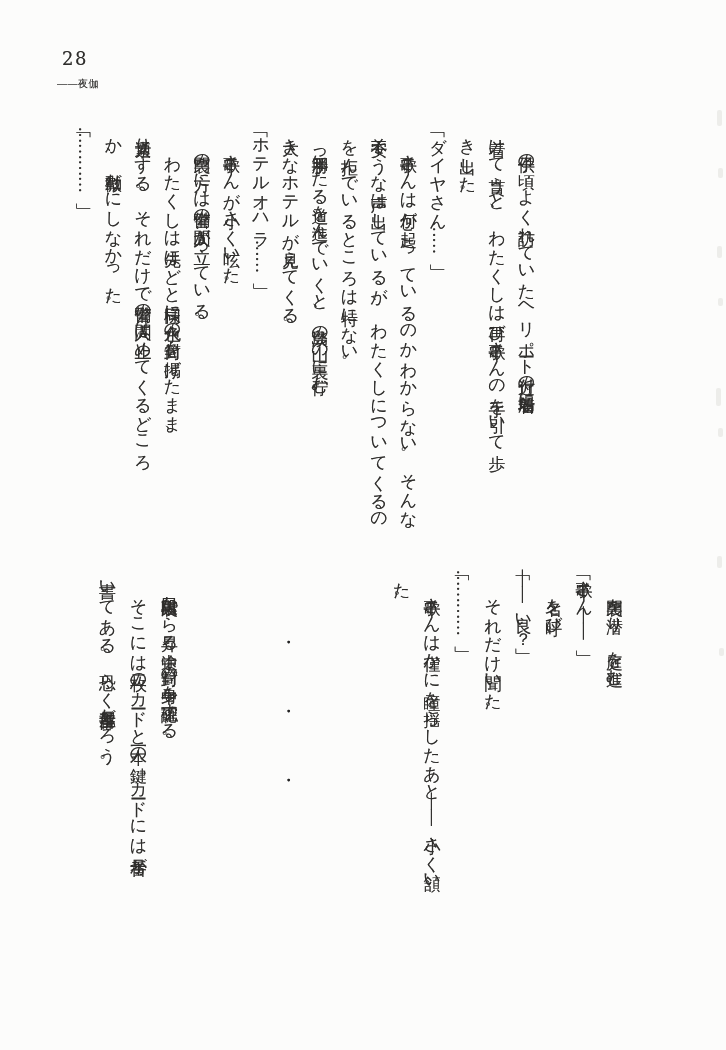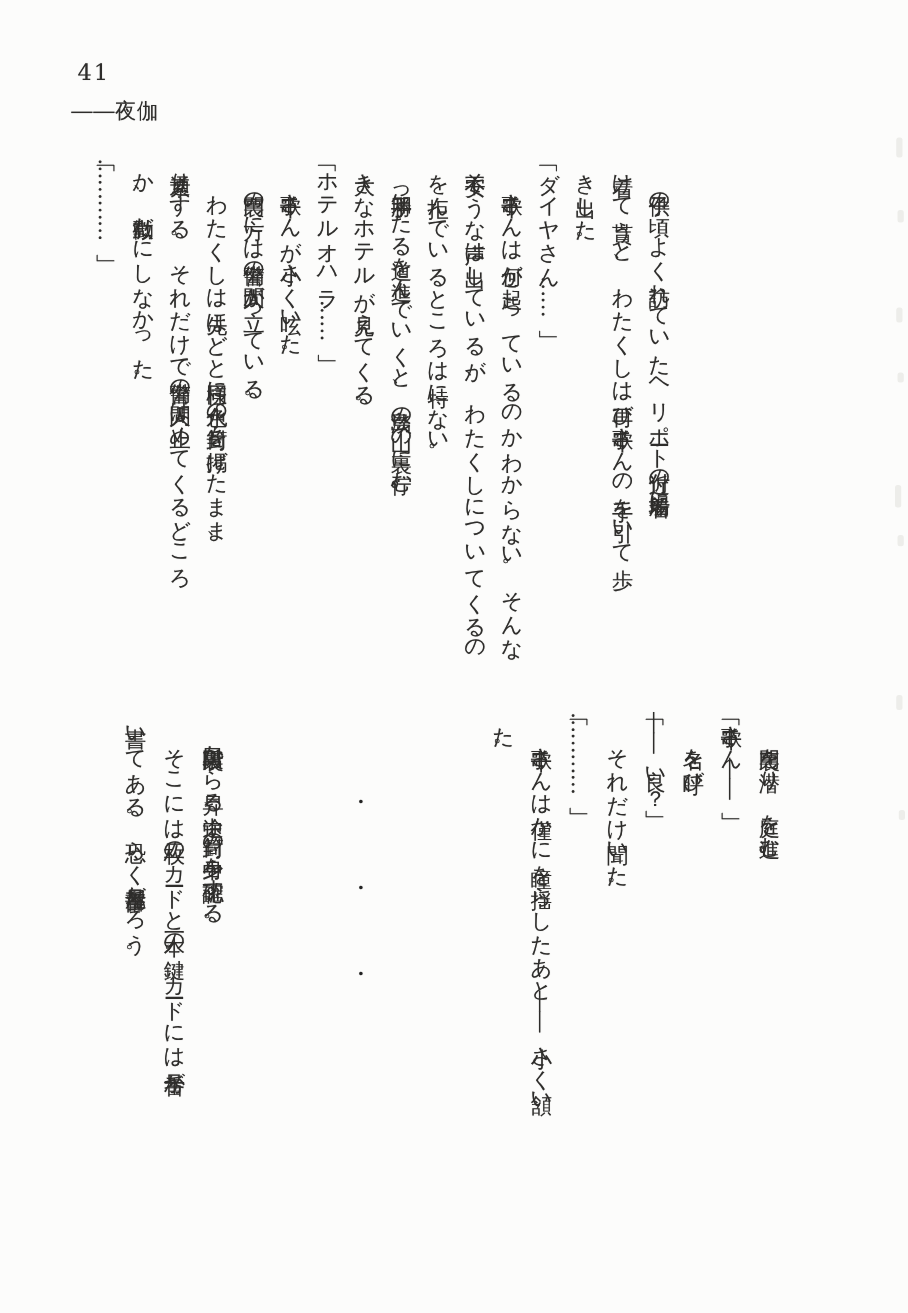--- a/index.html
+++ b/index.html
@@ -16,21 +16,21 @@
     overflow:hidden;
   }
 
   
   .page-number {
     position:absolute; left:62px; top:48px;
     font-size:18px; letter-spacing:1.5px;
   }
   .running-head {
     position:absolute; left:57px; top:77px;
-    font-size:17px; letter-spacing:0.5px;text-align:right;
+    font-size:10px; letter-spacing:0.5px;text-align:right;
   }
 
   
   .vblock {
     position:absolute;
     writing-mode:vertical-rl;
     text-orientation:mixed;
     font-size:17px;
     letter-spacing:-0.5px;
     height:418px;
@@ -66,21 +66,21 @@
   .em5 { left:716px; top:388px; height:18px; }
   .em6 { left:718px; top:428px; height:9px;  }
   .em7 { left:717px; top:556px; height:12px; }
   .em8 { left:719px; top:648px; height:8px;  }
 </style>
 </head>
 <body>
 
 <div class="page">
 
-  <div class="page-number">41</div>
+  <div class="page-number">28</div>
 
   <div class="running-head">――夜伽</div>
 
   <div class="vblock block-top">
       <div class="vline indent">子供の頃、よく訪れていたヘリポート付近の船着場に</div>
       <div class="vline">着けて貰うと、わたくしは再び千歌さんの手を引いて歩</div>
       <div class="vline">き出した。</div>
       <div class="vline">「ダイヤさん……」</div>
       <div class="vline indent">千歌さんは何が起こっているのかわからない。そんな</div>
       <div class="vline">不安そうな声は出しているが、わたくしについてくるの</div>

